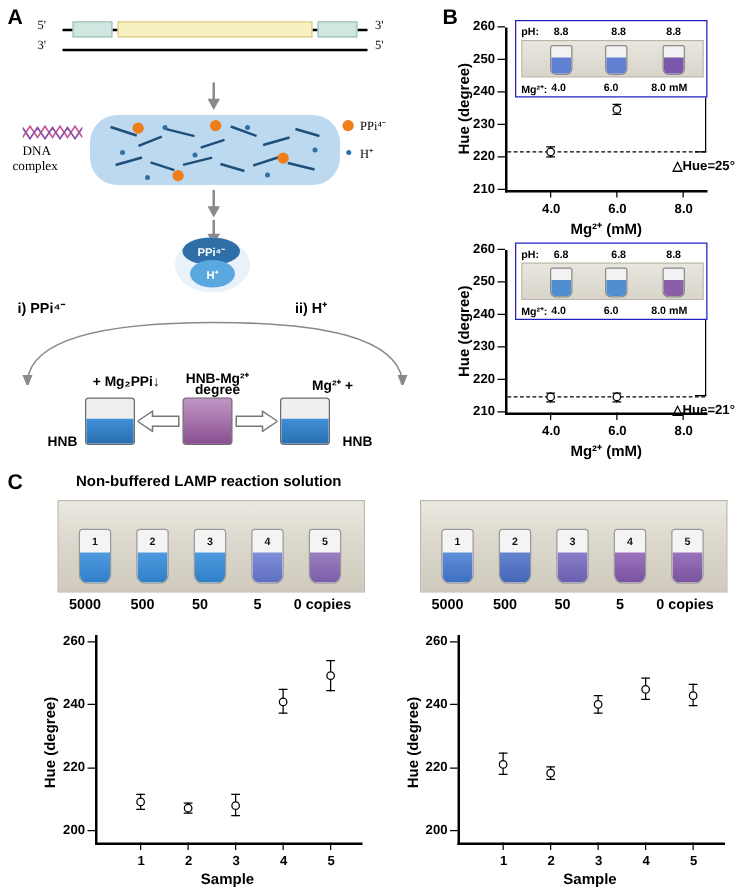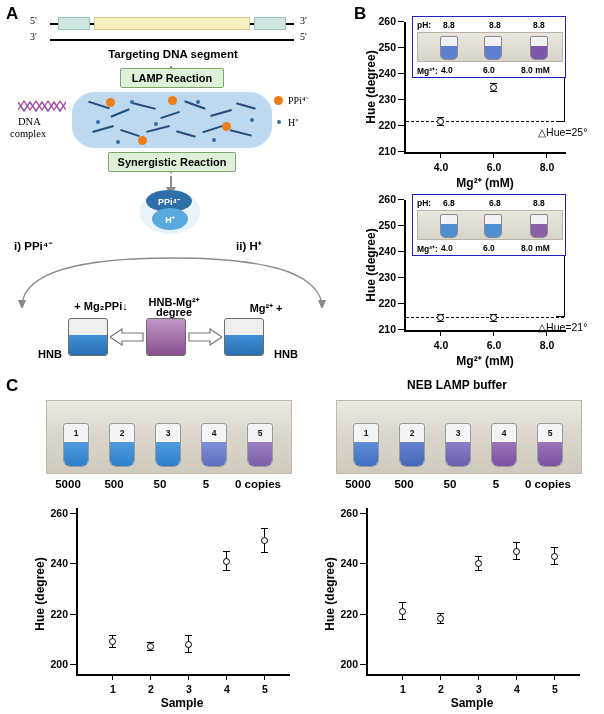--- a/index.html
+++ b/index.html
@@ -228,21 +228,21 @@
     box-sizing: border-box;
     overflow: hidden;
   }
   .mini-tube .liq {
     position: absolute;
     left: 0; right: 0; bottom: 0;
   }
   .deltahue {
     position: absolute;
     font-size: 10.5px;
-    font-weight: normal;
+    font-weight: bold;
   }
   .brace {
     position: absolute;
     border: 1.3px solid #000;
     border-left: none;
     box-sizing: border-box;
   }
   #panelC .title {
     position: absolute;
     font-size: 12px;
@@ -298,24 +298,22 @@
     <div class="dna-lbl" style="left:2px; top:1px;">5'</div>
     <div class="dna-lbl" style="left:2px; top:17px;">3'</div>
     <div class="dna-lbl" style="left:272px; top:1px;">3'</div>
     <div class="dna-lbl" style="left:272px; top:17px;">5'</div>
     <div class="dna-strand s1"></div>
     <div class="dna-strand s2"></div>
     <div class="dna-cap" style="left:30px; top:3px;"></div>
     <div class="dna-mid"></div>
     <div class="dna-cap" style="left:226px; top:3px;"></div>
   </div>
-  <div class="caption" style="left:40px; top:48px; width:266px;">Targeting DNA segment</div>
 
   <div class="arrow-v" style="left:170px; top:66px; height:14px;"></div>
-  <div class="green-box" style="left:120px; top:68px; width:104px; height:20px;">LAMP Reaction</div>
 
   <div class="amplicon-box">
     <div class="tiny-line" style="left:16px; top:12px; width:22px; transform:rotate(18deg);"></div>
     <div class="tiny-line" style="left:38px; top:20px; width:20px; transform:rotate(-22deg);"></div>
     <div class="tiny-line" style="left:60px; top:13px; width:24px; transform:rotate(14deg);"></div>
     <div class="tiny-line" style="left:88px; top:22px; width:20px; transform:rotate(-18deg);"></div>
     <div class="tiny-line" style="left:112px; top:12px; width:22px; transform:rotate(20deg);"></div>
     <div class="tiny-line" style="left:138px; top:20px; width:22px; transform:rotate(-16deg);"></div>
     <div class="tiny-line" style="left:164px; top:13px; width:20px; transform:rotate(16deg);"></div>
     <div class="tiny-line" style="left:20px; top:36px; width:22px; transform:rotate(-16deg);"></div>
@@ -343,21 +341,20 @@
   </svg>
   <div class="legend-txt" style="left:18px; top:116px; font-size:10.5px;">DNA</div>
   <div class="legend-txt" style="left:10px; top:128px; font-size:10.5px;">complex</div>
 
   <div class="orange-dot" style="left:274px; top:96px;"></div>
   <div class="legend-txt" style="left:288px; top:93px;">PPi⁴⁻</div>
   <div class="blue-dot" style="left:277px; top:120px;"></div>
   <div class="legend-txt" style="left:288px; top:115px;">H⁺</div>
 
   <div class="arrow-v" style="left:170px; top:152px; height:14px;"></div>
-  <div class="green-box" style="left:108px; top:152px; width:128px; height:20px;">Synergistic Reaction</div>
   <div class="arrow-v" style="left:170px; top:176px; height:12px;"></div>
 
   <div class="ball" style="left:140px; top:190px; width:60px; height:44px; background:#e9f1f9; border-radius:50%;"></div>
   <div class="ball" style="left:146px; top:190px; width:46px; height:22px; background:#2f6fa8; border-radius:50%; display:flex; align-items:center; justify-content:center;">
     <span style="color:#fff; font-size:9px; font-weight:bold;">PPi⁴⁻</span>
   </div>
   <div class="ball" style="left:152px; top:208px; width:36px; height:22px; background:#5aa8e0; border-radius:50%; display:flex; align-items:center; justify-content:center;">
     <span style="color:#fff; font-size:9px; font-weight:bold;">H⁺</span>
   </div>
 
@@ -542,20 +539,21 @@
       <div class="inset-txt" style="left:70px; top:48px;">6.0</div>
       <div class="inset-txt" style="left:108px; top:48px;">8.0 mM</div>
     </div>
   </div>
 </div>
 
 <div id="panelC" style="position:absolute; left:0; top:374px; width:604px; height:340px;">
   <div class="panel-letter" style="left:6px; top:2px;">C</div>
 
   <div style="position:absolute; left:22px; top:0; width:290px; height:340px;">
+    <div class="title" style="left:0; top:4px; width:290px;">Non-buffered LAMP reaction solution</div>
 
     <div class="photo-strip" style="left:24px; top:26px; width:246px; height:74px;">
       <div class="ctube" style="left:16px; top:22px; width:26px; height:44px;">
         <div class="body">
           <div class="liq" style="height:24px; background:linear-gradient(#4f9ae0,#2f7fc8);"></div>
         </div>
         <div class="num">1</div>
       </div>
       <div class="ctube" style="left:62px; top:22px; width:26px; height:44px;">
         <div class="body">
@@ -640,21 +638,20 @@
       <div class="datapoint" style="left:201px; top:183.5px;"></div>
 
       <div class="errbar" style="left:242px; top:154px; height:25px;"></div>
       <div class="errcap" style="left:239px; top:154px;"></div>
       <div class="errcap" style="left:239px; top:178px;"></div>
       <div class="datapoint" style="left:239px; top:163px;"></div>
     </div>
   </div>
 
   <div style="position:absolute; left:312px; top:0; width:290px; height:340px;">
-    <div class="title" style="left:0; top:4px; width:290px;">NEB LAMP buffer</div>
 
     <div class="photo-strip" style="left:24px; top:26px; width:246px; height:74px;">
       <div class="ctube" style="left:16px; top:22px; width:26px; height:44px;">
         <div class="body">
           <div class="liq" style="height:24px; background:linear-gradient(#5f8fd8,#3f6fc0);"></div>
         </div>
         <div class="num">1</div>
       </div>
       <div class="ctube" style="left:62px; top:22px; width:26px; height:44px;">
         <div class="body">

